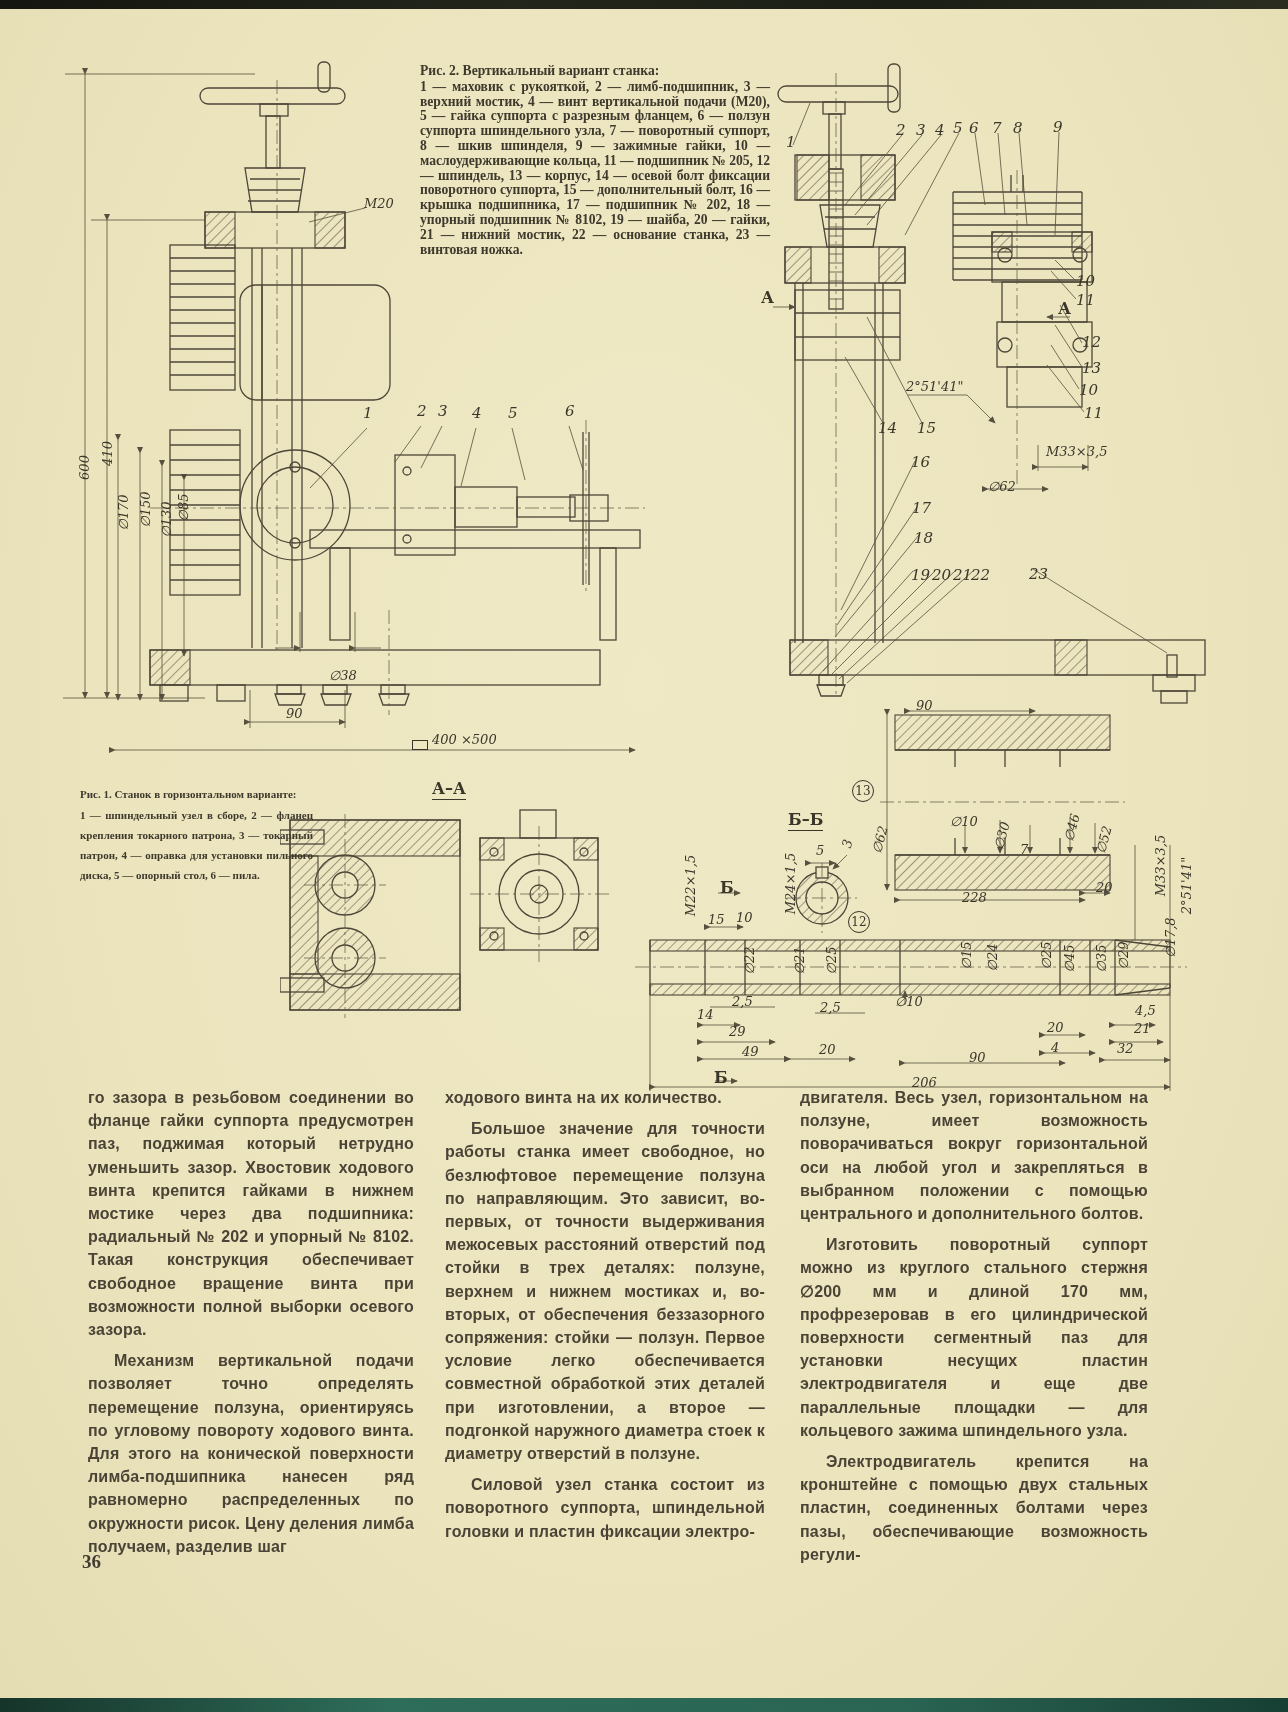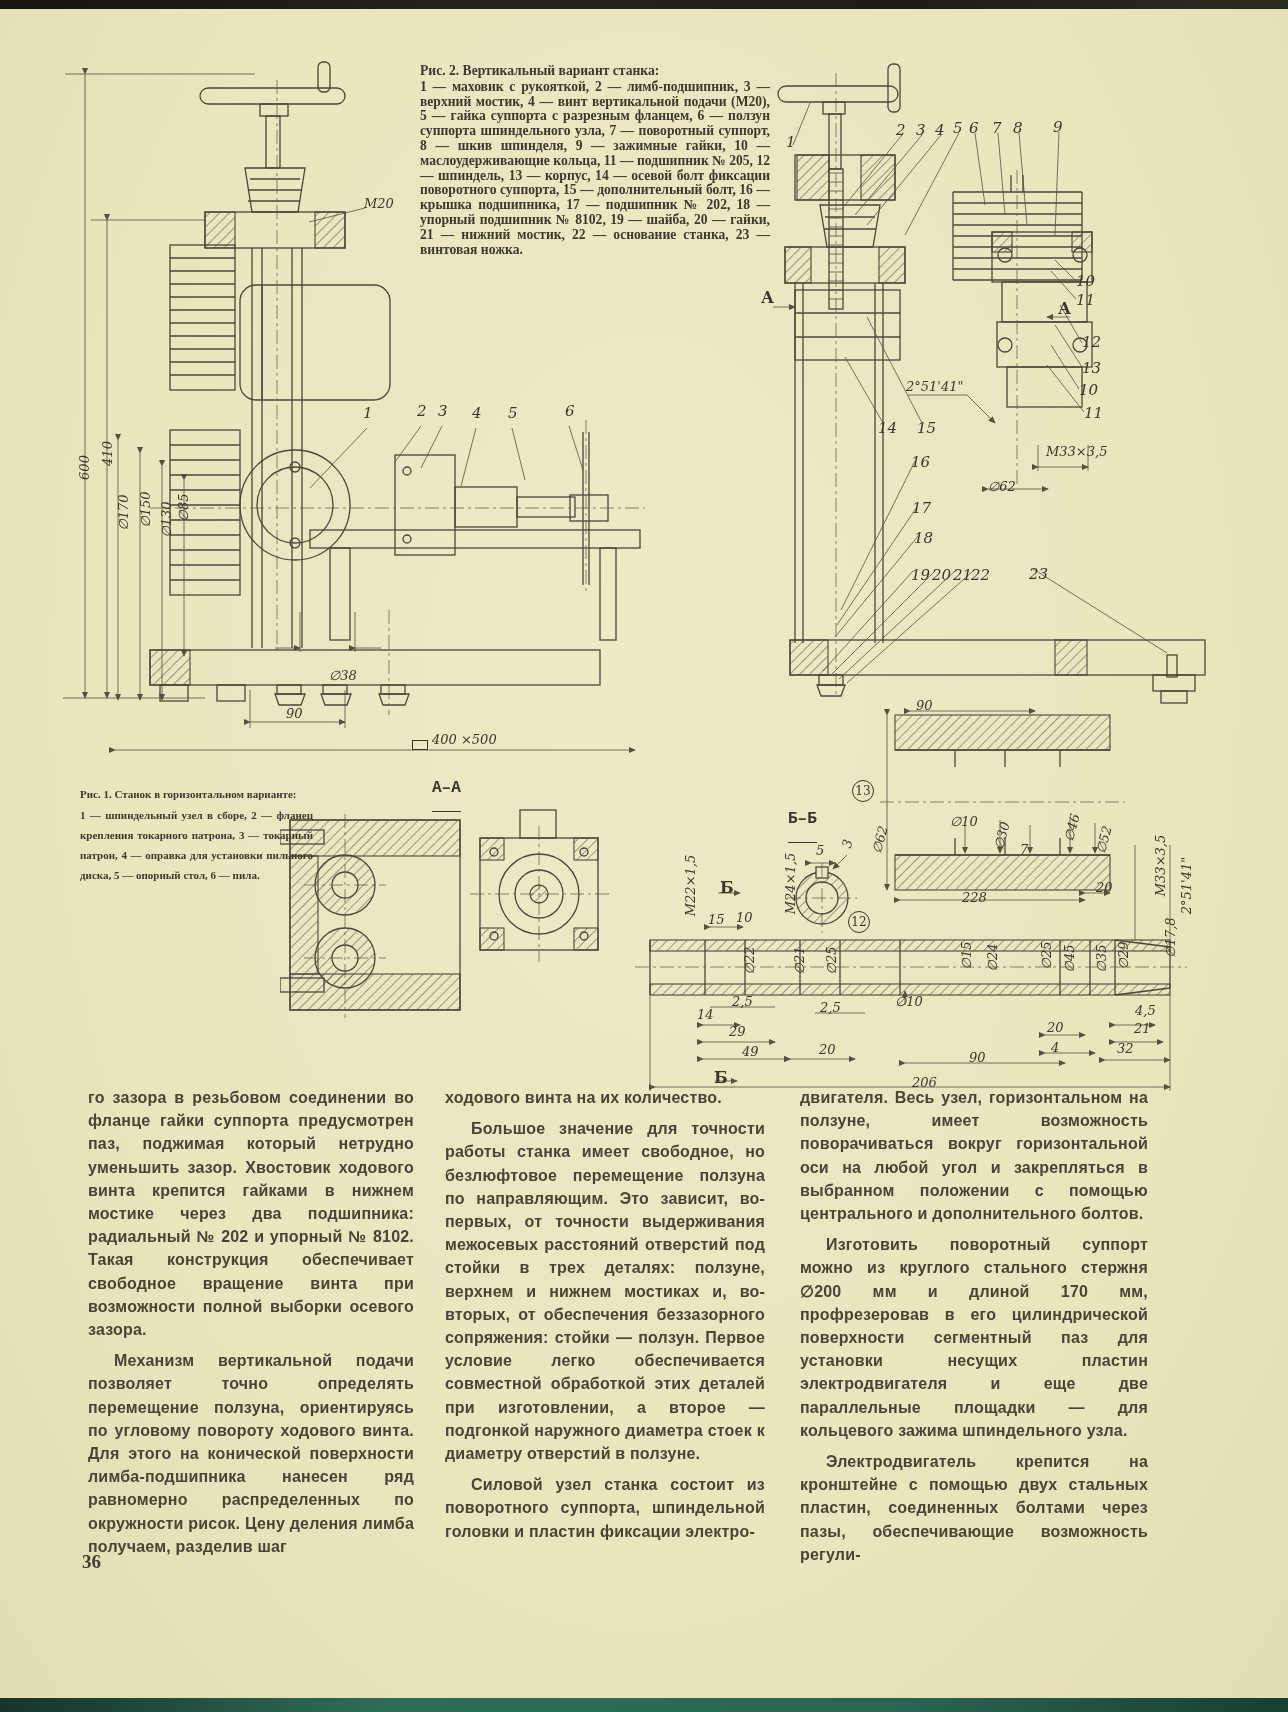--- a/index.html
+++ b/index.html
@@ -15,21 +15,21 @@
   svg .thin{fill:none;stroke:#57503f;stroke-width:0.8;}
   svg .ht{fill:url(#hatch);stroke:#4d4638;stroke-width:1.1;}
   svg .cl{fill:none;stroke:#5a5340;stroke-width:0.7;stroke-dasharray:14 4 3 4;}
   svg .dim{fill:none;stroke:#56503e;stroke-width:0.8;}
   .labels-layer{position:absolute;inset:0;pointer-events:none;}
   .dimlb{position:absolute;font:italic 13px "DejaVu Serif", serif;color:#3b362a;white-space:nowrap;transform-origin:center;}
   .dimlb.co{font-size:15px;}
   .dimlb.ci{font-style:normal;font-size:12px;border:1.3px solid #3b362a;border-radius:50%;
         width:20px;height:20px;line-height:20px;text-align:center;}
   .dimlb.sec{font-style:normal;font-weight:bold;font-size:16px;}
-  .dimlb.u{border-bottom:1.6px solid #3b362a;padding-bottom:14px;font-family:Liberation Mono, monospace;}
+  .dimlb.u{border-bottom:1.6px solid #3b362a;padding-bottom:1px;}
   .dimlb.sq{width:14px;height:8px;border:1.2px solid #3b362a;}
   .caption{position:absolute;font-family:"Liberation Serif", serif;font-weight:bold;
         color:#3e392d;text-align:justify;}
   .caption .cap-title{margin-bottom:1px;}
   .fig2cap{left:420px;top:64px;width:350px;font-size:13.6px;line-height:14.8px;}
   .fig1cap{left:80px;top:784px;width:233px;font-size:11px;line-height:20px;}
   .bodycol{position:absolute;top:1078px;font-family:"Liberation Sans", sans-serif;
         font-weight:700;font-size:16px;line-height:23.2px;color:#4a4336;text-align:justify;
         letter-spacing:0.2px;}
   .bodycol p{margin:8px;}

